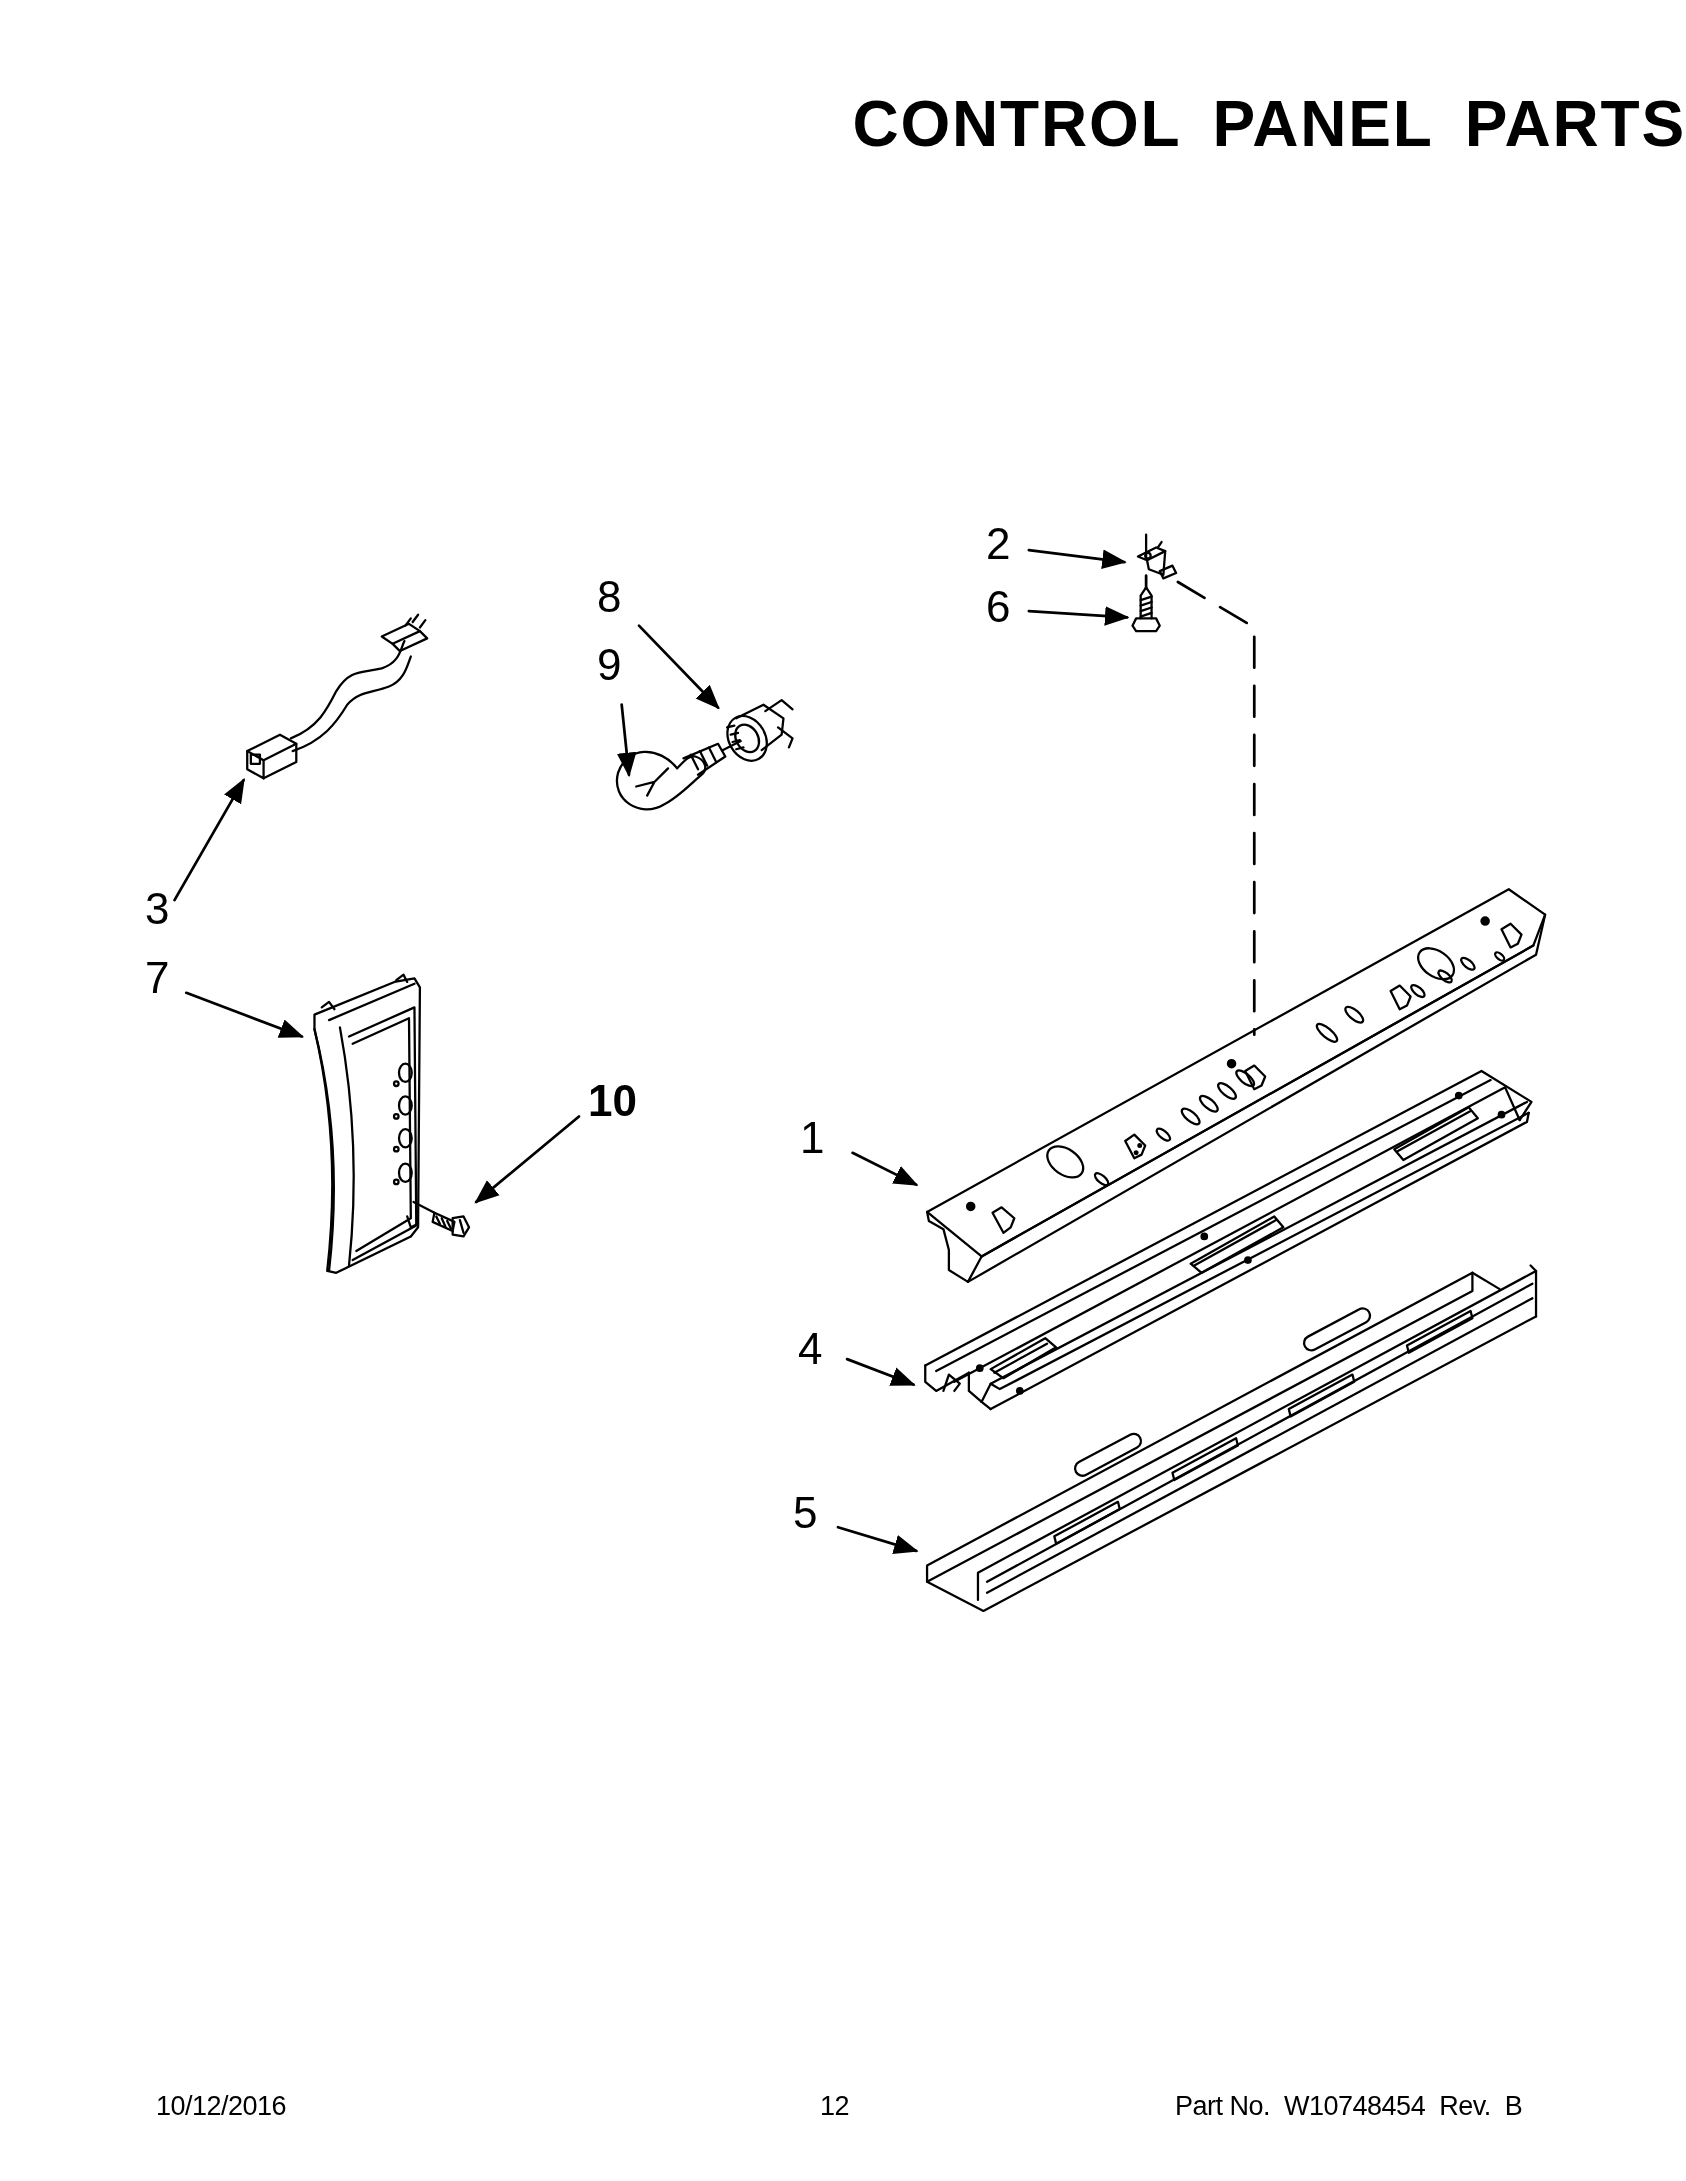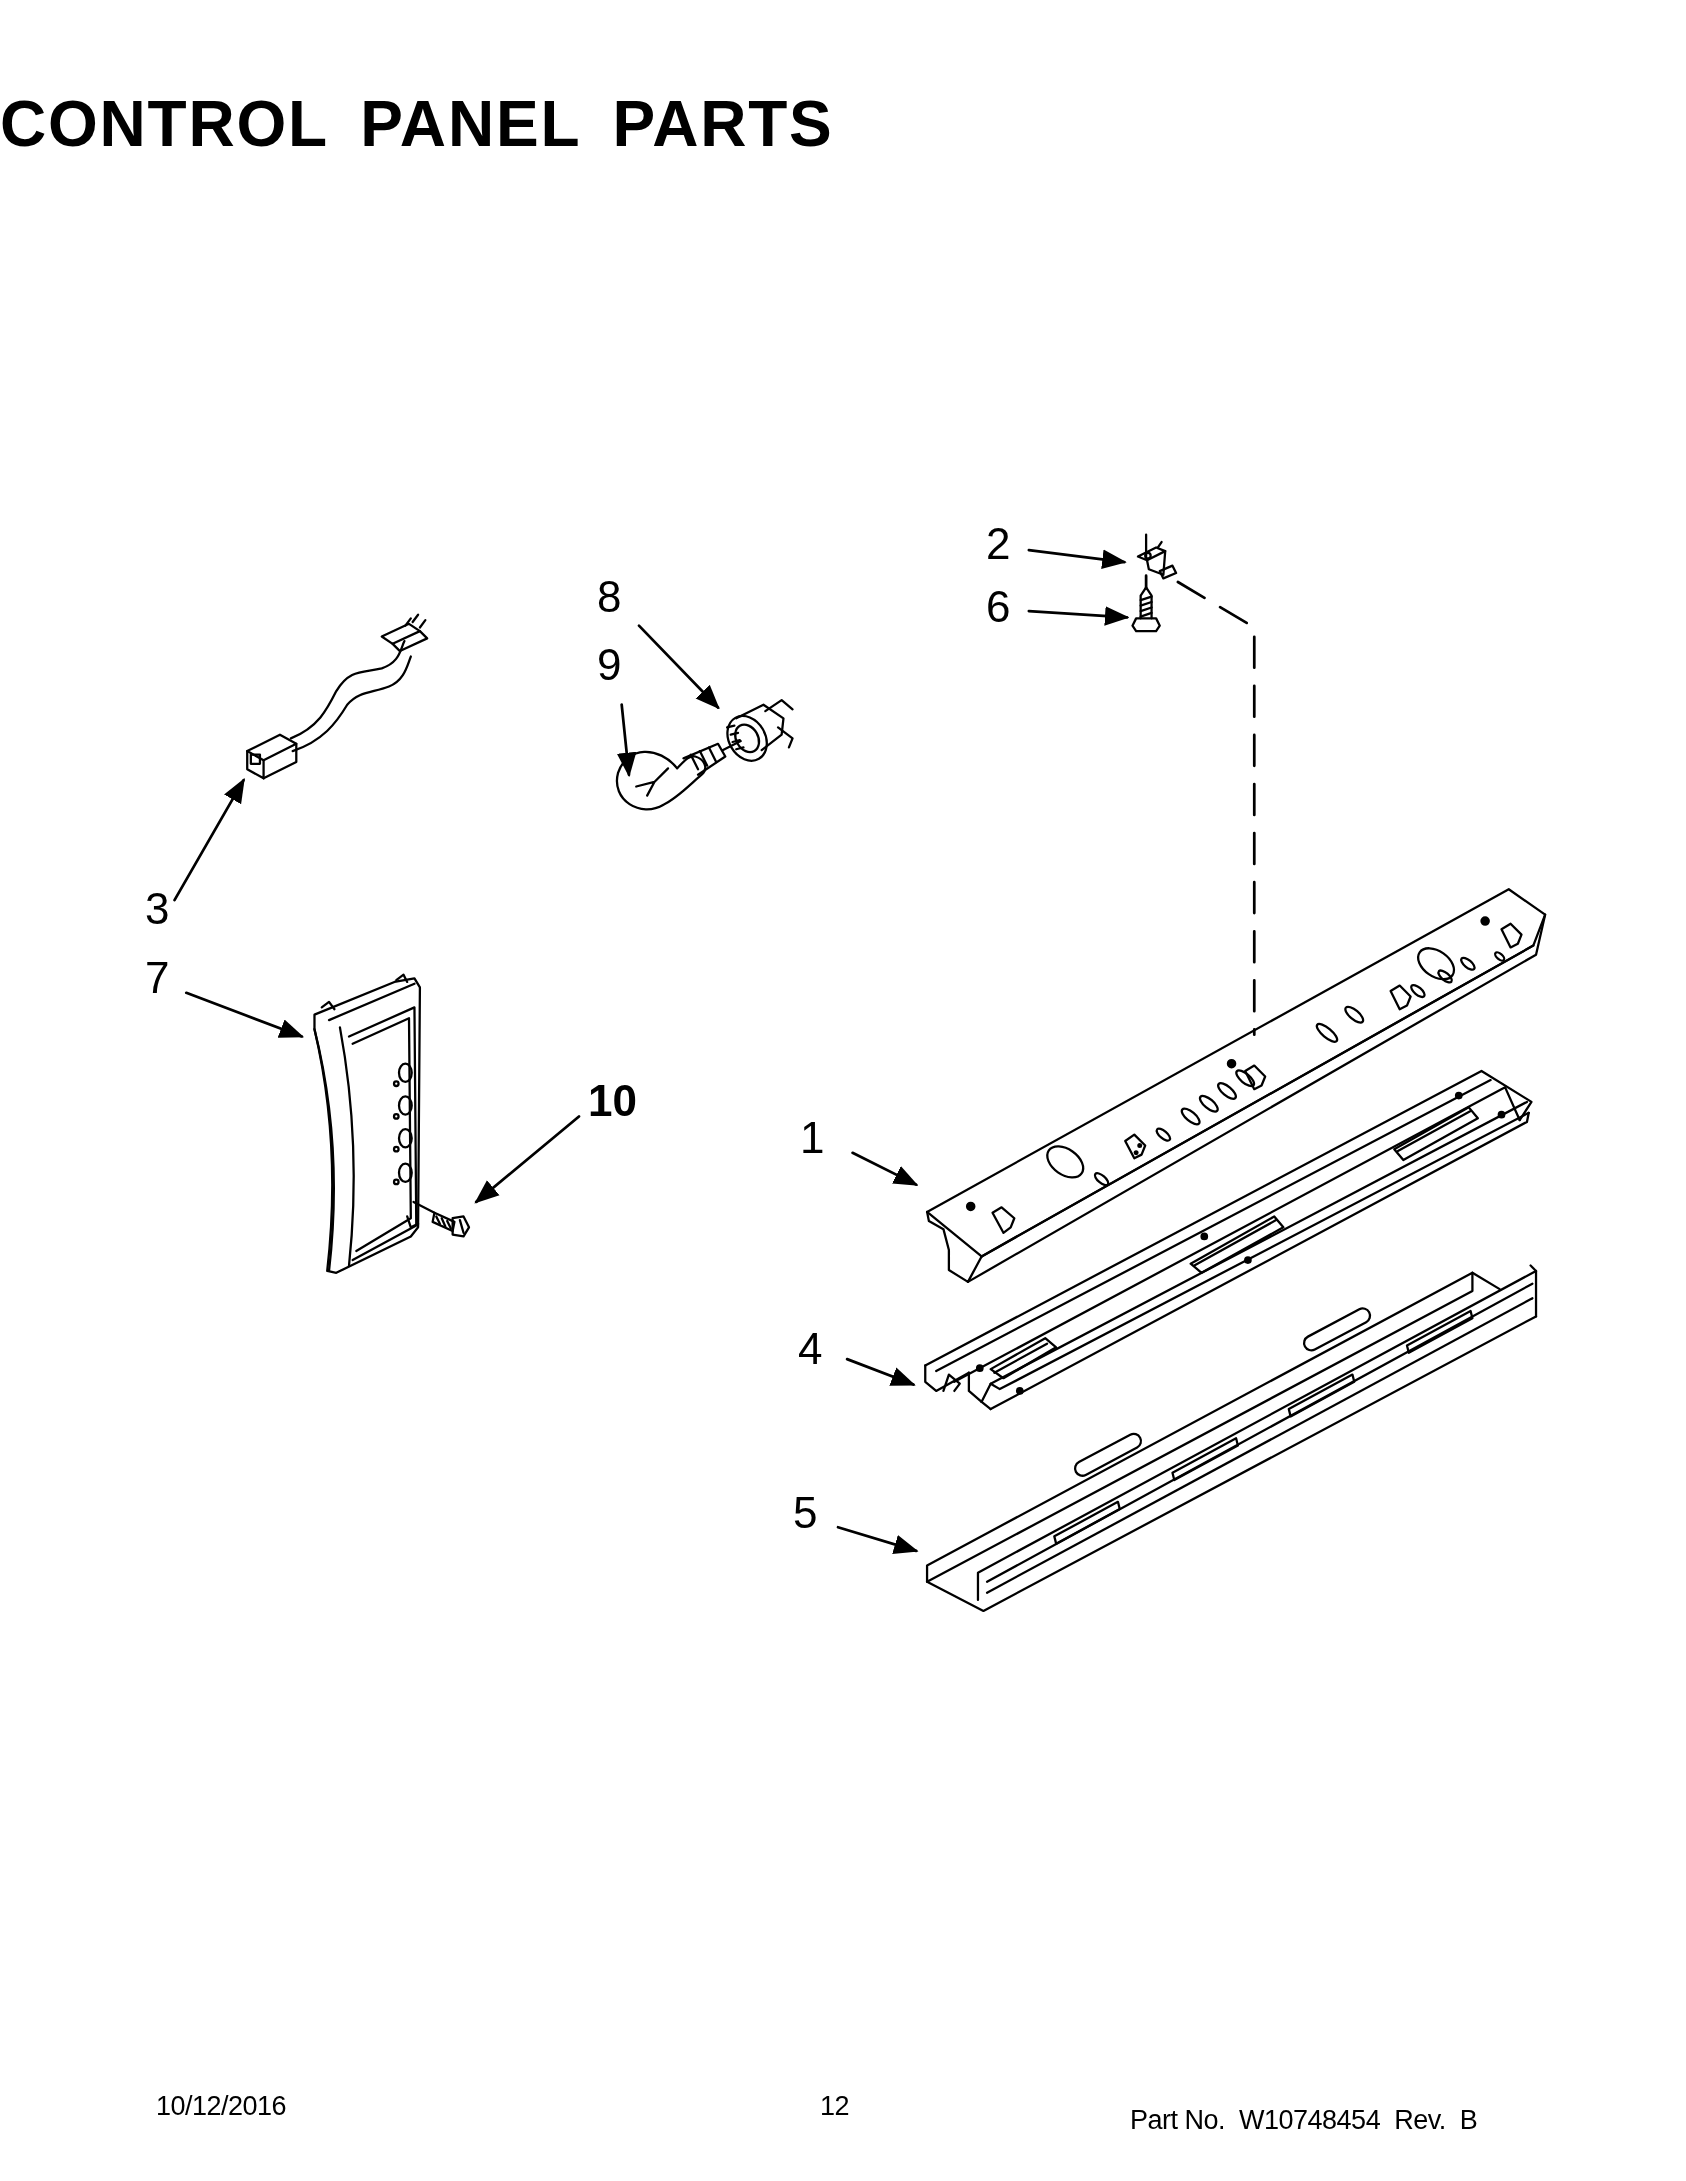--- a/index.html
+++ b/index.html
@@ -1,18 +1,18 @@
 <!DOCTYPE html>
 <html style="font-size:14.5px"><head>
 <meta charset="utf-8">
 <style>
   html, body { margin: 0; padding: 0; background: #ffffff; }
   body { width: 1686px; height: 2182px; position: relative; overflow: hidden;
          font-family: "Liberation Sans", sans-serif; color: #000; }
-  .title { position: absolute; left: 0; width: 1686px; top: 87px; text-align: left;
+  .title { position: absolute; left: 0; width: 1686px; top: 87px; text-align: right;
            font-family: "Liberation Sans", sans-serif; font-weight: bold; font-size: 64px;
            letter-spacing: 1.8px; word-spacing: 12.7px; }
   svg.diagram { position: absolute; left: 0; top: 0; }
   .callout { position: absolute; font-family: "Liberation Sans", sans-serif; font-size: 44px;
              line-height: 1; cursor: pointer; }
   .footer { position: absolute; top: 2091px; font-family: "Liberation Sans", sans-serif;
             font-size: 27px; letter-spacing: -0.5px; }
 </style>
 </head>
 <body>
@@ -190,14 +190,14 @@
 <div class="callout" style="left:597px; top:643px;">9</div>
 <div class="callout" style="left:145px; top:887px;">3</div>
 <div class="callout" style="left:145px; top:956px;">7</div>
 <div class="callout" style="left:588px; top:1079px;font-weight:bold;">10</div>
 <div class="callout" style="left:800px; top:1116px;">1</div>
 <div class="callout" style="left:798px; top:1327px;">4</div>
 <div class="callout" style="left:793px; top:1491px;">5</div>
 
 <div class="footer" style="left:156px;">10/12/2016</div>
 <div class="footer" style="left:820px;">12</div>
-<div class="footer" style="left:1130px; white-space:pre;margin-top:14px;">Part No.  W10748454  Rev.  B</div>
+<div class="footer" style="left:1175px; white-space:pre;">Part No.  W10748454  Rev.  B</div>
 
 
 </body></html>

